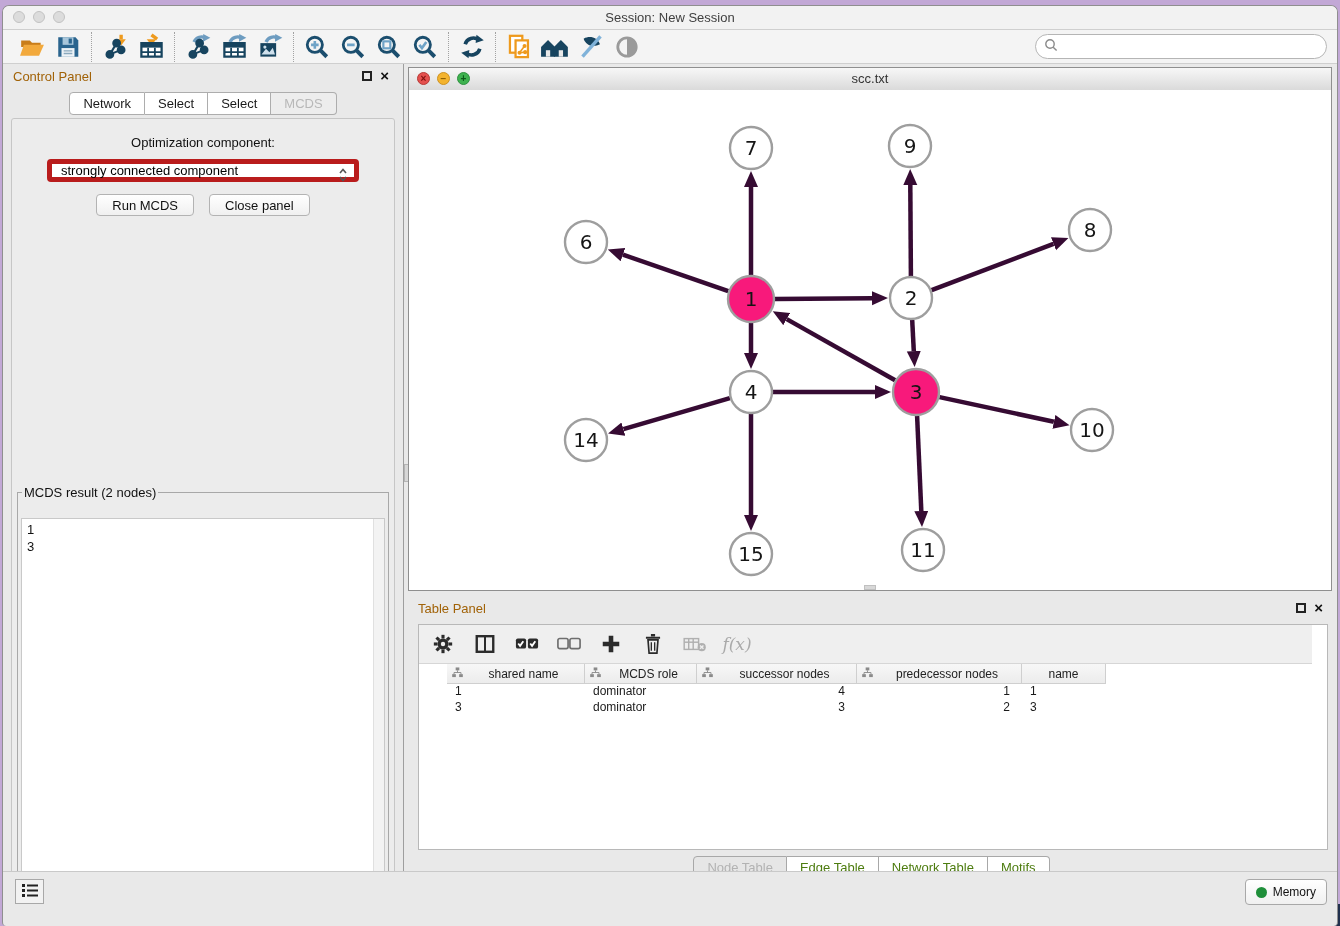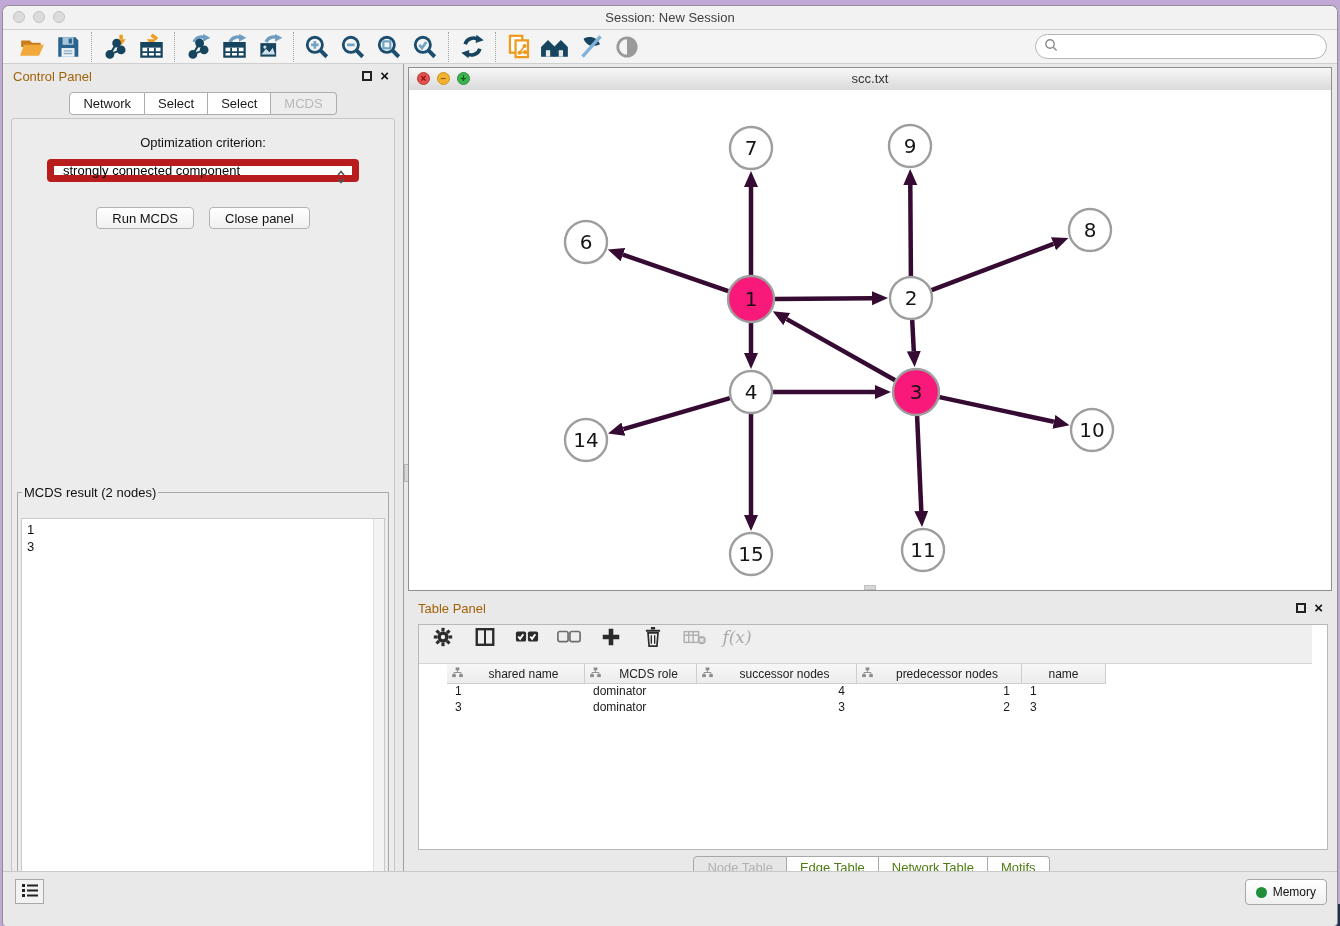--- a/index.html
+++ b/index.html
@@ -37,23 +37,23 @@
   .panel-head .ptitle{position:absolute;left:10px;top:5px;font-size:13px;color:#a16207;}
   .panel-head .pic{position:absolute;top:6px;display:flex;gap:8px;align-items:center;}
   .float-box{width:10px;height:10px;border:2px solid #222;box-sizing:border-box;display:inline-block;}
   .close-x{font-size:15px;font-weight:bold;color:#111;line-height:12px;}
   .cp-tabs{display:flex;justify-content:center;margin-top:4px;}
   .cp-tab{font-size:13px;padding:3px 13px;background:#fff;border:1px solid #adadad;border-left:none;color:#1a1a1a;cursor:default;}
   .cp-tab:first-child{border-left:1px solid #adadad;border-radius:4px 0 0 4px;}
   .cp-tab.active{background:#ededed;color:#b8b8b8;border-radius:0 4px 4px 0;}
   .cp-content{position:absolute;left:8px;right:8px;top:54px;bottom:6px;background:#ececec;border:1px solid #c6c6c6;border-radius:3px;}
   .opt-label{text-align:center;font-size:13px;margin-top:16px;color:#111;}
-  .criterion-select{width:312px;height:23px;margin:9px auto 0 auto;background:#fff;border:7px solid #b91c1c;border-radius:4px;display:flex;align-items:center;font-size:13px;padding-left:9px;box-sizing:border-box;position:relative;}
+  .criterion-select{width:312px;height:23px;margin:9px auto 0 auto;background:#fff;border:5px solid #b91c1c;border-radius:4px;display:flex;align-items:center;font-size:13px;padding-left:9px;box-sizing:border-box;position:relative;}
   .criterion-select .chev{position:absolute;right:6px;top:3px;}
-  .btn-row{display:flex;justify-content:center;gap:15px;margin-top:25px;}
+  .btn-row{display:flex;justify-content:center;gap:15px;margin-top:12px;}
   .push-btn{height:22px;padding:0 15px;font-size:13px;background:linear-gradient(#ffffff,#f0f0f0);border:1px solid #b3b3b3;border-radius:4px;display:flex;align-items:center;color:#111;cursor:default;}
   .result-fieldset{position:absolute;left:5px;right:5px;top:366px;bottom:4px;border:1px solid #a8a8a8;margin:0;padding:2px;background:#ececec;}
   .result-fieldset legend{font-size:13px;color:#111;padding:0 2px;margin-left:2px;}
   .result-area{position:absolute;left:3px;right:3px;top:18px;bottom:3px;background:#fff;border:1px solid #c9c9c9;overflow:hidden;}
   .result-lines{font-size:13px;color:#111;padding:2px 5px;line-height:17px;}
   .result-scroll{position:absolute;right:0;top:0;bottom:0;width:10px;background:#f3f3f3;border-left:1px solid #e0e0e0;}
   
   .v-split{position:absolute;left:400px;top:0;width:7px;bottom:0;border-left:1px solid #9e9e9e;}
   .v-grip{position:absolute;left:0px;top:400px;width:6px;height:18px;background:#d7d7d7;border:1px solid #b5b5b5;box-sizing:border-box;}
   
@@ -63,21 +63,21 @@
   .light{width:13px;height:13px;border-radius:50%;box-sizing:border-box;font-size:10px;font-weight:bold;display:flex;align-items:center;justify-content:center;line-height:1;cursor:default;}
   .light.red{background:#e4504e;border:1px solid #b73a36;color:#7e100e;}
   .light.yellow{background:#f3b32e;border:1px solid #cd9222;color:#8a5d00;}
   .light.green{background:#3eb24f;border:1px solid #2e9040;color:#0c5a1a;}
   .net-title{position:absolute;left:0;right:0;top:3px;text-align:center;font-size:13px;color:#333;}
   .net-canvas{position:absolute;left:0;right:0;top:22px;bottom:0;background:#fff;}
   .canvas-grip{position:absolute;left:50%;bottom:0;width:12px;height:5px;margin-left:-6px;background:#d8d8d8;border:1px solid #c0c0c0;box-sizing:border-box;}
   
   .table-panel{position:absolute;left:405px;top:532px;right:2px;bottom:0;}
   .tp-box{position:absolute;left:10px;right:7px;top:28px;height:224px;background:#fff;border:1px solid #b8b8b8;}
-  .tp-toolbar{position:absolute;left:0;right:15px;top:0;height:38px;background:#efefef;border-bottom:1px solid #d6d6d6;display:flex;padding-left:12px;gap:18px;}
+  .tp-toolbar{position:absolute;left:0;right:15px;top:0;height:38px;background:#efefef;border-bottom:1px solid #d6d6d6;display:flex;align-items:center;padding-left:12px;gap:18px;}
   .tp-tool{display:flex;align-items:center;justify-content:center;width:24px;height:24px;cursor:default;}
   .fx-label{font-size:17px;font-style:italic;font-family:"DejaVu Serif",serif;color:#aaa;}
   .tp-table{position:absolute;left:0;right:0;top:39px;bottom:0;overflow:hidden;padding-left:28px;}
   .tp-header{display:flex;height:20px;}
   .th-cell{background:linear-gradient(#f7f7f7,#ececec);border-right:1px solid #cfcfcf;border-bottom:1px solid #cfcfcf;display:flex;align-items:center;font-size:12px;color:#222;box-sizing:border-box;cursor:default;}
   .th-cell .th-label{flex:1;text-align:center;padding:0 2px;}
   .th-cell .tree{margin-left:5px;}
   .tp-row{display:flex;height:16px;font-size:12px;color:#1a1a1a;cursor:default;}
   .td-cell{box-sizing:border-box;overflow:hidden;white-space:nowrap;}
   .td-left{text-align:left;padding-left:8px;}
@@ -309,21 +309,21 @@
           <span class="close-x">×</span>
         </span>
       </div>
       <div class="cp-tabs" id="cp-tabs">
           <div class="cp-tab">Network</div>
           <div class="cp-tab">Select</div>
           <div class="cp-tab">Select</div>
           <div class="cp-tab active">MCDS</div>
         </div>
       <div class="cp-content">
-        <div class="opt-label">Optimization criterion:</div>
+        <div class="opt-label">Optimization component:</div>
         <div class="criterion-select">
           <span>strongly connected component</span>
           <span class="chev">
             <svg width="10" height="16" viewBox="0 0 10 16">
                 <path d="M2 6 L5 2.5 L8 6" fill="none" stroke="#555" stroke-width="1.6"></path>
                 <path d="M2 10 L5 13.5 L8 10" fill="none" stroke="#555" stroke-width="1.6"></path>
               </svg>
           </span>
         </div>
         <div class="btn-row">

